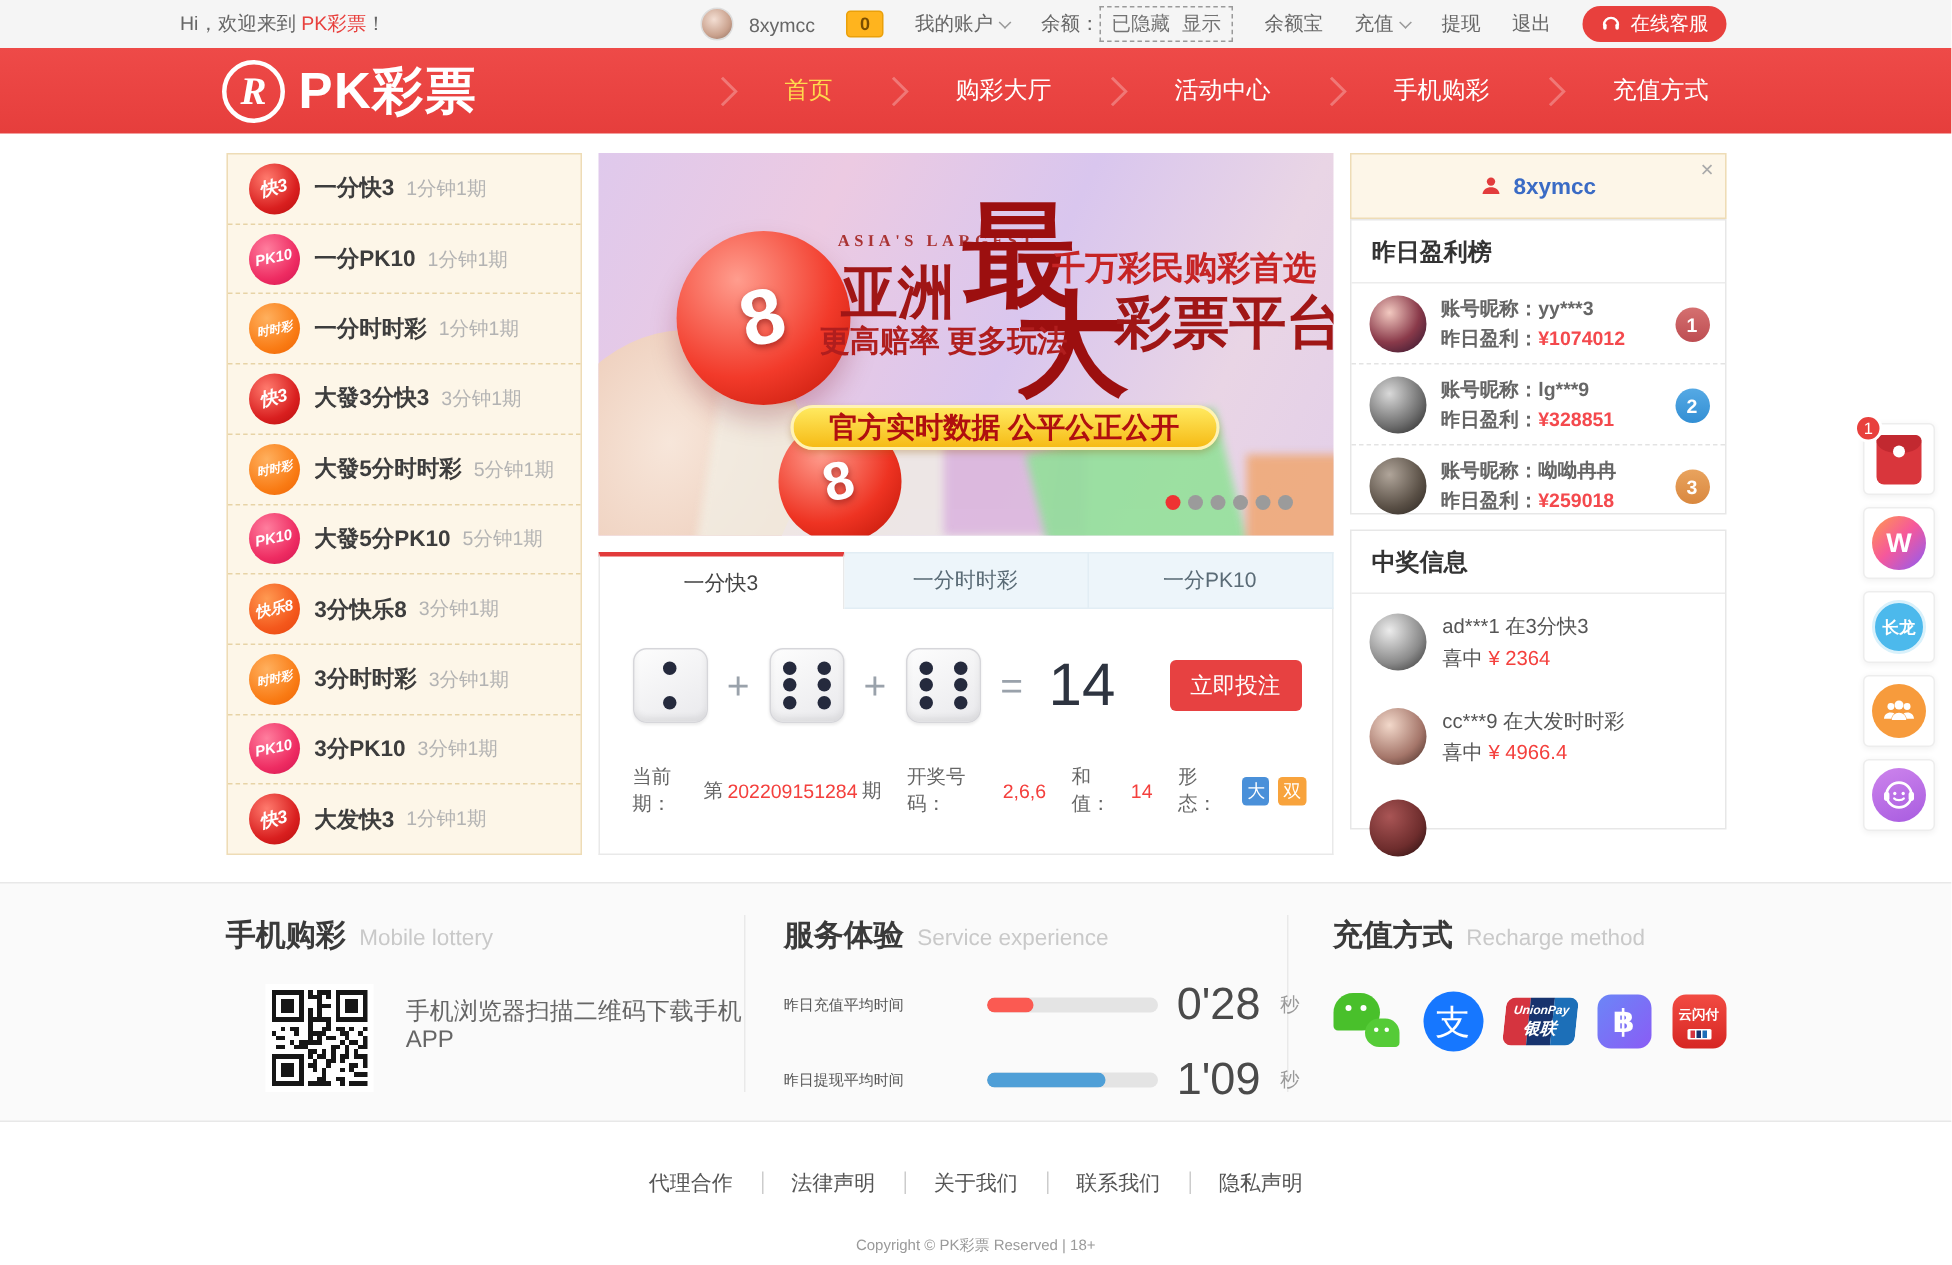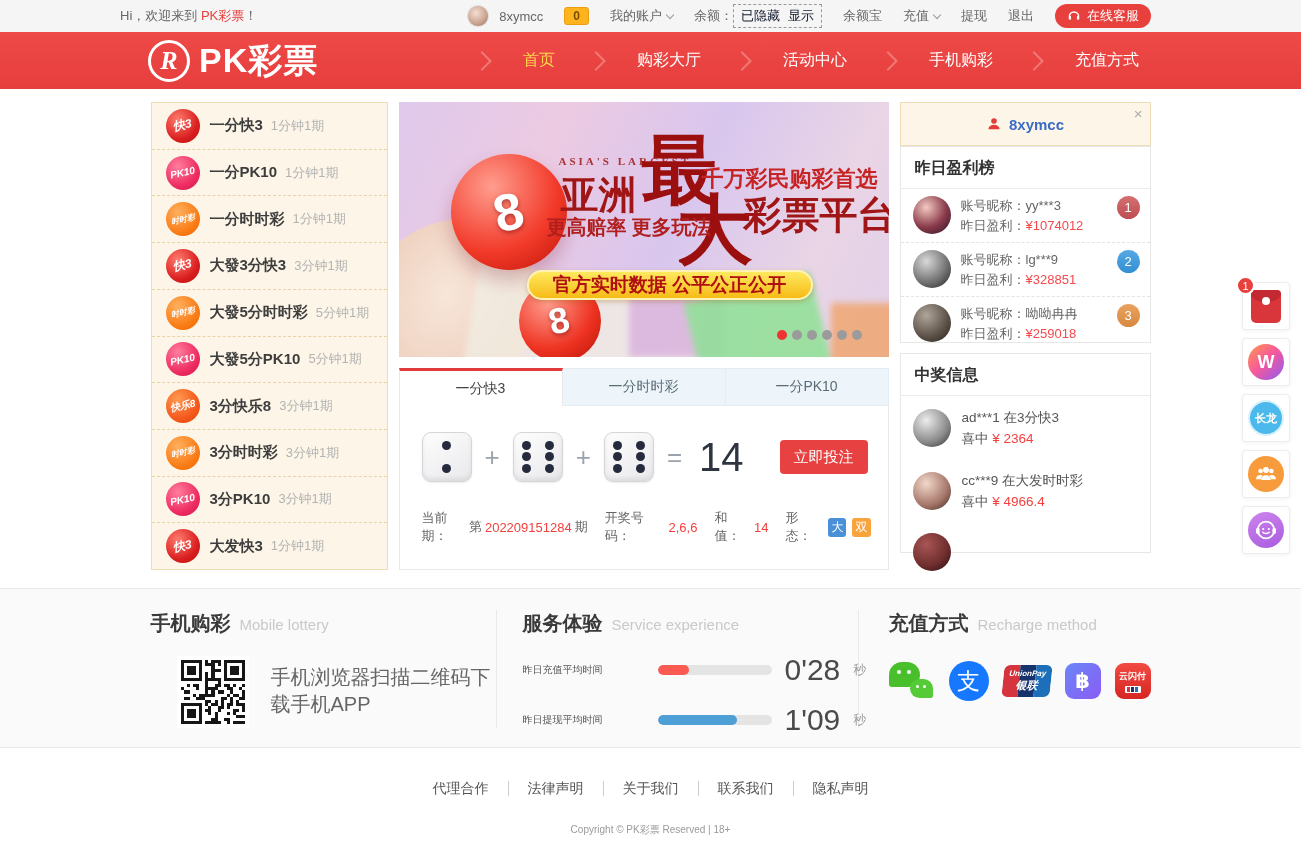--- a/index.html
+++ b/index.html
@@ -6,21 +6,21 @@
   html,body { width:1301px; height:843px; background:#fff; font-family:"Liberation Sans","DejaVu Sans",sans-serif; position:relative; overflow:hidden; }
   a { text-decoration:none; color:inherit; }
 
   
   .topbar { height:32px; background:#f5f5f5; display:flex; align-items:center; padding:0 150px 0 120px; font-size:13px; color:#666; }
   .topbar .greet b { color:#e8403d; font-weight:normal; }
   .topbar .right { margin-left:auto; display:flex; align-items:center; gap:21px; }
   .avatar-sm { width:22px; height:22px; border-radius:50%; background:radial-gradient(circle at 40% 35%, #f3ded3, #caa28e 60%, #8d6b5c); border:1px solid #ddd; }
   .msg-badge { background:#ffb41e; color:#7a4d00; font-weight:bold; border-radius:3px; padding:1px 8px; font-size:12px; border:1px solid #eaa00a; }
   .caret { display:inline-block; width:6px; height:6px; border-right:1.5px solid #999; border-bottom:1.5px solid #999; transform:rotate(45deg); margin-left:5px; position:relative; top:-2px; }
-  .hide-box { border:1px dashed #9a9a9a; padding:2px 7px; display:inline-flex; gap:8px; color:#0f172a; }
+  .hide-box { border:1px dashed #9a9a9a; padding:2px 7px; display:inline-flex; gap:8px; color:#737373; }
   .svc-btn { background:#e8403d; color:#fff; border:none; border-radius:14px; height:24px; padding:0 12px; font-size:13px; display:flex; align-items:center; gap:6px; cursor:pointer; }
   .svc-btn svg { width:14px; height:14px; }
 
   
   .navbar { height:57px; background:linear-gradient(180deg,#ee4a48,#e63e3c); display:flex; align-items:center; }
   .nav-inner { width:1005px; margin:0 auto; display:flex; align-items:center; height:100%; }
   .logo { display:flex; align-items:center; gap:9px; }
   .logo-mark { width:42px; height:42px; border:3px solid #fff; border-radius:50%; display:flex; align-items:center; justify-content:center; color:#fff; font-weight:bold; font-size:26px; font-style:italic; font-family:"Liberation Serif",serif; }
   .logo-text { color:#fff; font-size:34px; font-weight:bold; letter-spacing:1px; }
   .nav-items { margin-left:auto; display:flex; align-items:center; height:100%; }
@@ -96,21 +96,21 @@
   
   .rside { width:251px; }
   .user-card { position:relative; height:44px; background:#fdf6e8; border:1px solid #eedcb6; display:flex; align-items:center; justify-content:center; gap:7px; }
   .user-card .uname { color:#3a6bc5; font-weight:bold; font-size:15px; }
   .user-card svg { width:16px; height:16px; }
   .ucard-close { position:absolute; right:7px; top:2px; color:#aaa; font-size:15px; cursor:pointer; }
   .panel { background:#fff; border:1px solid #e7e7e7; }
   .profit-panel { height:197px; }
   .win-panel { margin-top:10px; height:200px; }
   .panel-h { font-size:16px; font-weight:bold; color:#333; padding:11px 14px 9px; border-bottom:1px solid #ececec; }
-  .prow { display:flex; align-items:flex-start; padding:7px 10px 6px 12px; border-bottom:1px dashed #e3e3e3; }
+  .prow { display:flex; align-items:center; padding:7px 10px 6px 12px; border-bottom:1px dashed #e3e3e3;font-weight:bold; }
   .prow:last-child { border-bottom:none; }
   .pav { width:38px; height:38px; border-radius:50%; flex:none; }
   .av1 { background:radial-gradient(circle at 35% 30%, #f2c9c0, #8a3a4a 55%, #27122c); }
   .av2 { background:radial-gradient(circle at 35% 30%, #d9d9d9, #6e6e6e 60%, #1f1f1f); }
   .av3 { background:radial-gradient(circle at 35% 30%, #b0a59a, #5a5046 60%, #26211d); }
   .av4 { background:radial-gradient(circle at 35% 30%, #ececec, #8a8a8a 60%, #2c2c2c); }
   .av5 { background:radial-gradient(circle at 35% 30%, #f2d8ca, #a5766a 60%, #3c241e); }
   .av6 { background:radial-gradient(circle at 35% 30%, #a95555, #6e2d2d 60%, #200d0d); }
   .ptxt { margin-left:10px; font-size:13px; color:#666; line-height:20px; }
   .ptxt .red { color:#f4494d; }
@@ -141,21 +141,21 @@
   .bottom-inner { width:1000px; margin:0 auto; display:flex; padding-top:21px; height:100%; }
   .bcol { height:118px; }
   .bcol1 { width:372px; border-right:1px solid #e9e9e9; }
   .bcol2 { width:362px; border-right:1px solid #e9e9e9; padding-left:26px; }
   .bcol3 { flex:1; padding-left:30px; }
   .btitle { font-size:20px; font-weight:bold; color:#3a3a3a; }
   .bsub { font-size:15px; color:#c9c9c9; margin-left:9px; }
   .qr-wrap { display:flex; margin-top:19px; }
   .qr-box { width:72px; height:72px; background:#fff; padding:4px; margin-left:26px; }
   .qr-box svg { width:64px; height:64px; fill:#161616; }
-  .qr-txt { margin-left:22px; font-size:20px; color:#666; }
+  .qr-txt { margin-left:22px; font-size:16px; color:#666; }
   .qr-txt div:first-child { margin:8px 0 20px; }
   .srow { display:flex; align-items:center; margin-top:16px; gap:13px; }
   .srow .slabel { font-size:10px; color:#555; width:122px; flex:none; }
   .bar { width:114px; height:10px; background:#e4e4e4; border-radius:6px; overflow:hidden; flex:none; }
   .bar i { display:block; height:100%; border-radius:6px; }
   .fill-red { background:#fb5a52; }
   .fill-blue { background:#4f9fd7; }
   .sval { font-size:30px; color:#4a4a4a; }
   .sunit { font-size:13px; color:#9a9a9a; }
   .payrow { display:flex; align-items:center; gap:14px; margin-top:24px; }

